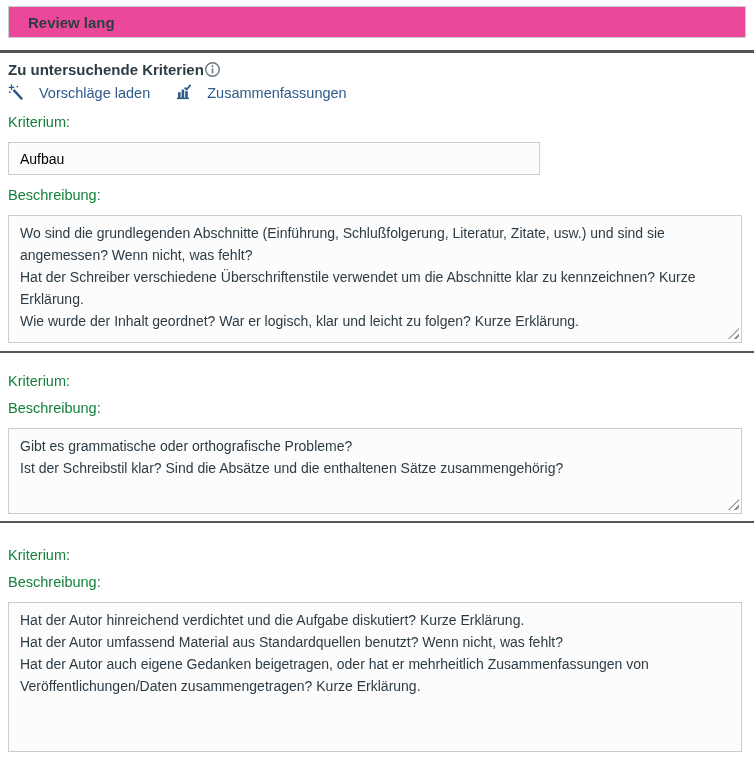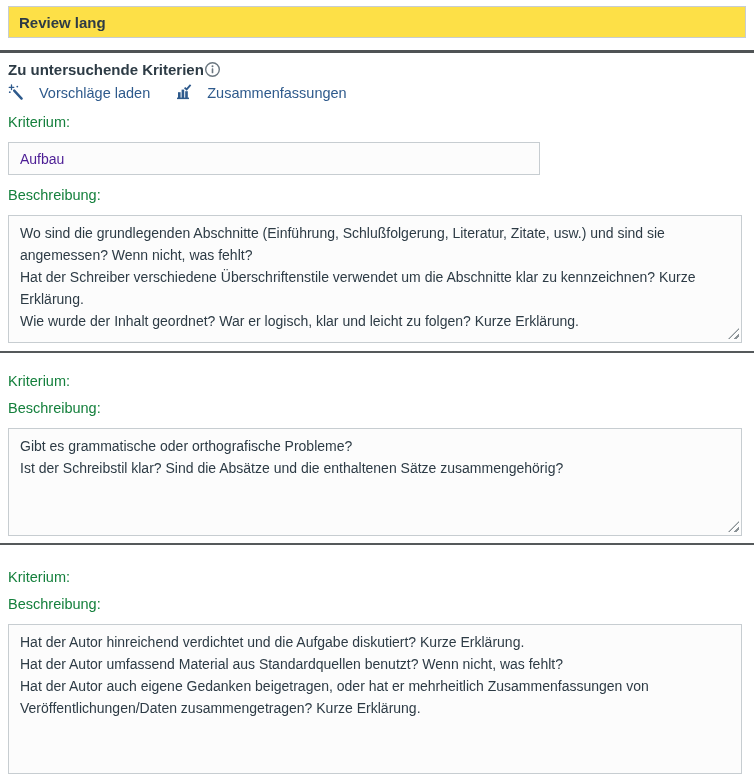--- a/index.html
+++ b/index.html
@@ -9,22 +9,22 @@
     font-family: "Liberation Sans", "DejaVu Sans", sans-serif;
     color: #2D3B45;
     font-size: 14px;
   }
   .page { padding: 6px 8px 0 8px; }
 
   
   .title-input {
     display: block; box-sizing: border-box;
     width: 738px; height: 32px;
-    border: 1px solid #C7CDD1; background: #fde047;
-    padding: 0 10px;
+    border: 1px solid #C7CDD1; background: #ec4899;
+    padding: 0 19px;
     font-family: "Liberation Sans", sans-serif;
     font-size: 15px; font-weight: bold; color: #2D3B45;
     outline: none;
   }
 
   .divider-top {
     height: 3px; background: #4F5355;
     margin: 12px -8px 0 -8px;
   }
   .divider {
@@ -63,37 +63,37 @@
   .label-k3 { margin-top: 24px; }
   .label-b  { margin-top: 11px; }
 
   .krit-input {
     display: block; box-sizing: border-box;
     margin-top: 12px;
     width: 532px; height: 33px;
     border: 1px solid #C7CDD1; background: #FCFCFC;
     padding: 0 11px;
     font-family: "Liberation Sans", sans-serif;
-    font-size: 14px; color: #4c1d95;
+    font-size: 14px; color: #000000;
     outline: none;
   }
   .label-b1 { margin-top: 12px; }
 
   .ta-wrap { position: relative; margin-top: 12px; width: 738px; }
   .ta-wrap textarea {
     display: block; box-sizing: border-box;
     width: 734px;
     border: 1px solid #C7CDD1; background: #FCFCFC;
     padding: 6px 11px;
     font-family: "Liberation Sans", sans-serif;
     font-size: 14px; line-height: 22px; color: #2D3B45;
     resize: none; overflow: hidden; outline: none;
   }
   .ta-1 textarea { height: 128px; }
-  .ta-2 textarea { height: 108px; }
+  .ta-2 textarea { height: 86px; }
   .ta-3 textarea { height: 150px; }
   .grip {
     position: absolute; right: 7px; bottom: 4px;
     width: 11px; height: 11px;
     background: repeating-linear-gradient(135deg,
       transparent 0 2px, #8a9296 2px 3.5px, transparent 3.5px 5px);
     clip-path: polygon(100% 0, 100% 100%, 0 100%);
     cursor: nwse-resize;
   }
 </style>

